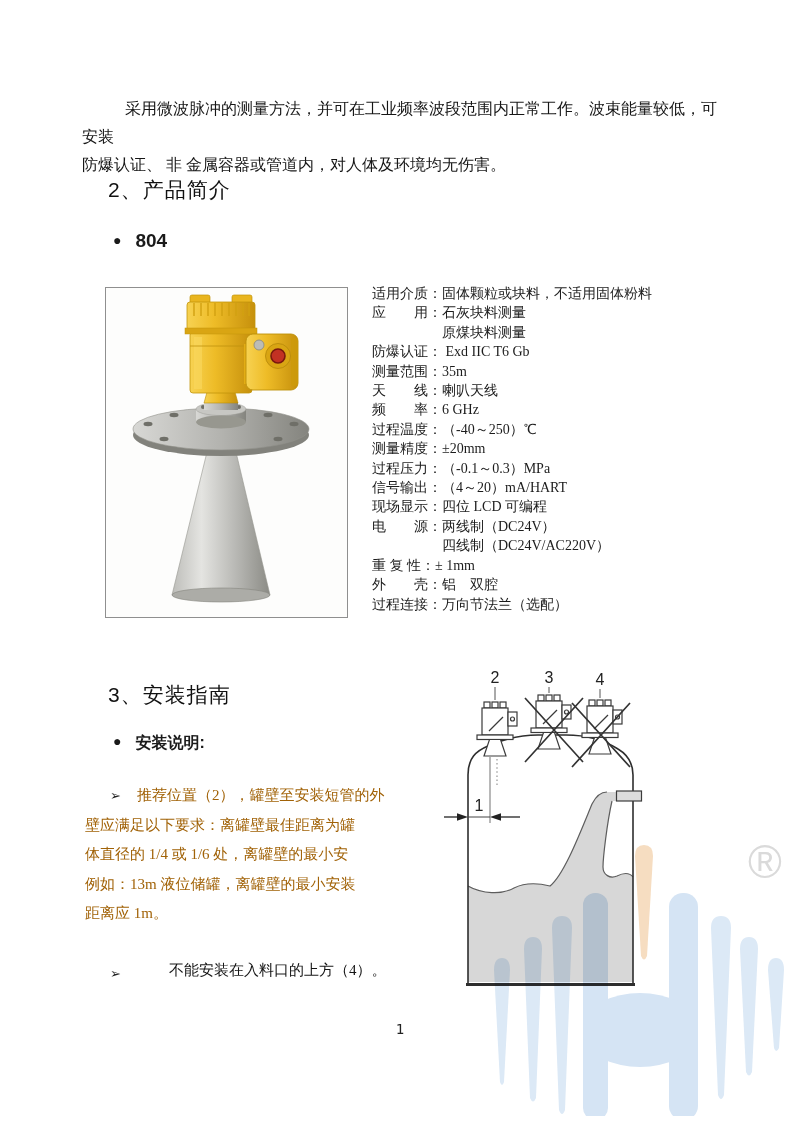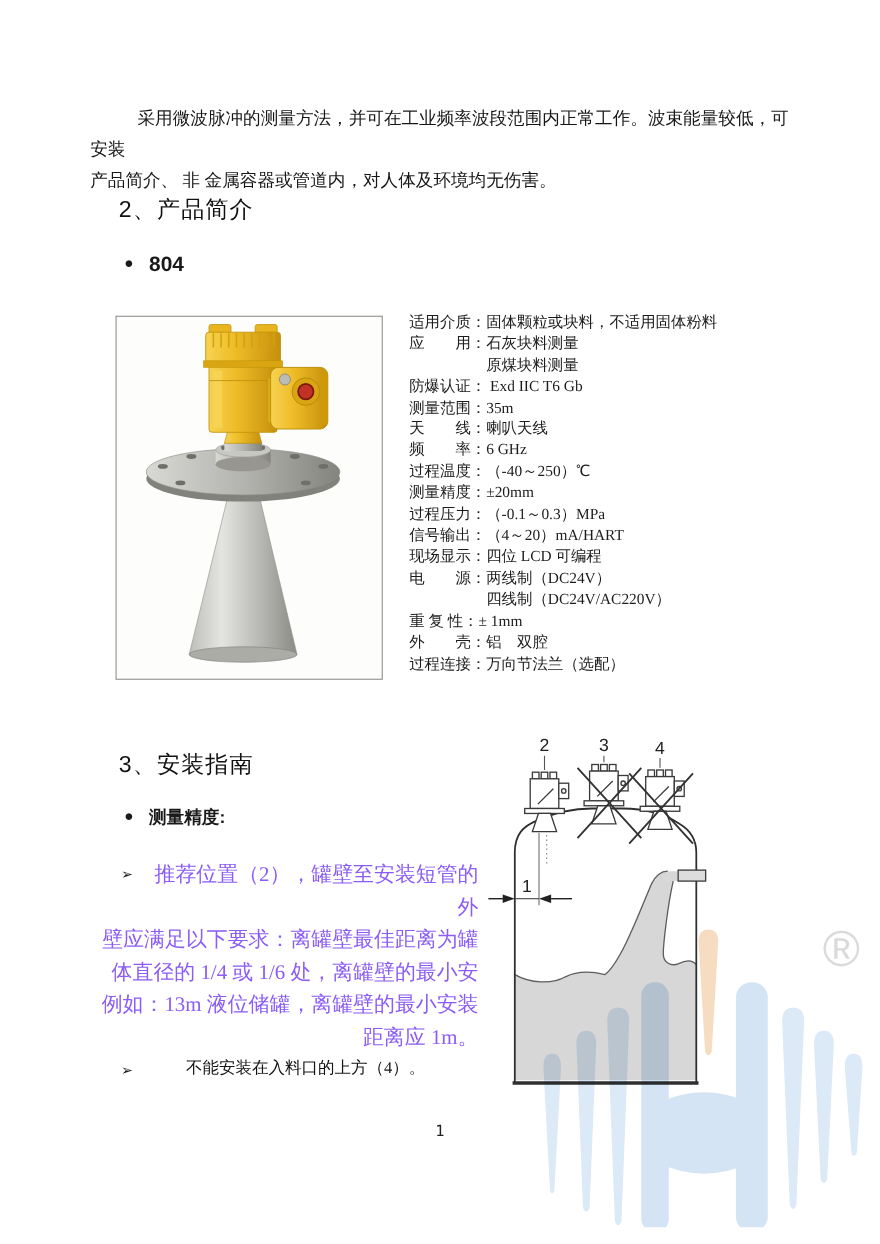--- a/index.html
+++ b/index.html
@@ -33,21 +33,21 @@
   }
   
   .specs {
     position:absolute; left:372px; top:284px; width:350px;
     font-family:Liberation Serif, serif;
     font-size:14px; line-height:19.4px; color:#1c1c1c; white-space:pre;
   }
   
   .install-p {
     position:absolute; left:85px; top:781px; width:350px;
-    font-size:19px; line-height:29.6px; color:#8b5cf6;text-align:right;
+    font-size:15px; line-height:29.6px; color:#a16207;
   }
   .install-p .ln:first-child { text-indent:52px; }
   .arrow-glyph {
     position:absolute; font-size:13px; color:#222;
     font-family:"DejaVu Sans",sans-serif;
   }
   .arrow1 { left:110px; top:788px; }
   .install-p2 { position:absolute; left:137px; top:961px; font-size:15px; color:#141414;margin-left:32px; }
   .arrow2 { left:110px; top:966px; }
   
@@ -62,21 +62,21 @@
     font-size:14px; color:#222; font-family:"DejaVu Sans Mono",monospace; }
   svg text { font-family:"Liberation Sans","DejaVu Sans",sans-serif; }
 </style>
 </head>
 <body>
 
 <div class="page">
 
   <div class="intro">
     <div class="first">采用微波脉冲的测量方法，并可在工业频率波段范围内正常工作。波束能量较低，可安装</div>
-    <div>产品简介、 非 金属容器或管道内，对人体及环境均无伤害。</div>
+    <div>防爆认证、 非 金属容器或管道内，对人体及环境均无伤害。</div>
   </div>
 
   <div class="sec-title sec2">2、产品简介</div>
 
   <div class="bullet-row model-row">
     <span class="dot">●</span><span>804</span>
   </div>
 
   <div class="photo-box">
     <svg width="241" height="329" viewBox="0 0 241 329">
@@ -138,21 +138,21 @@
       <circle cx="172" cy="68" r="12.5" fill="#d9a513" stroke="#b5880a" stroke-width="0.8"></circle>
       <circle cx="172" cy="68" r="7" fill="#c23123" stroke="#79190e" stroke-width="1.6"></circle>
     </svg>
   </div>
 
   <div class="specs"><div class="spec-line">适用介质：固体颗粒或块料，不适用固体粉料</div><div class="spec-line">应　　用：石灰块料测量</div><div class="spec-line">　　　　　原煤块料测量</div><div class="spec-line">防爆认证： Exd IIC T6 Gb</div><div class="spec-line">测量范围：35m</div><div class="spec-line">天　　线：喇叭天线</div><div class="spec-line">频　　率：6 GHz</div><div class="spec-line">过程温度：（-40～250）℃</div><div class="spec-line">测量精度：±20mm</div><div class="spec-line">过程压力：（-0.1～0.3）MPa</div><div class="spec-line">信号输出：（4～20）mA/HART</div><div class="spec-line">现场显示：四位 LCD 可编程</div><div class="spec-line">电　　源：两线制（DC24V）</div><div class="spec-line">　　　　　四线制（DC24V/AC220V）</div><div class="spec-line">重 复 性：± 1mm</div><div class="spec-line">外　　壳：铝　双腔</div><div class="spec-line">过程连接：万向节法兰（选配）</div></div>
 
   <div class="sec-title sec3">3、安装指南</div>
 
   <div class="bullet-row install-row">
-    <span class="dot">●</span><span>测量精度:</span>
+    <span class="dot">●</span><span>安装说明:</span>
   </div>
 
   <span class="arrow-glyph arrow1">➢</span>
   <div class="install-p">
       <div class="ln">推荐位置（2），罐壁至安装短管的外</div>
       <div class="ln">壁应满足以下要求：离罐壁最佳距离为罐</div>
       <div class="ln">体直径的 1/4 或 1/6 处，离罐壁的最小安</div>
       <div class="ln">例如：13m 液位储罐，离罐壁的最小安装</div>
       <div class="ln">距离应 1m。</div>
     </div>

